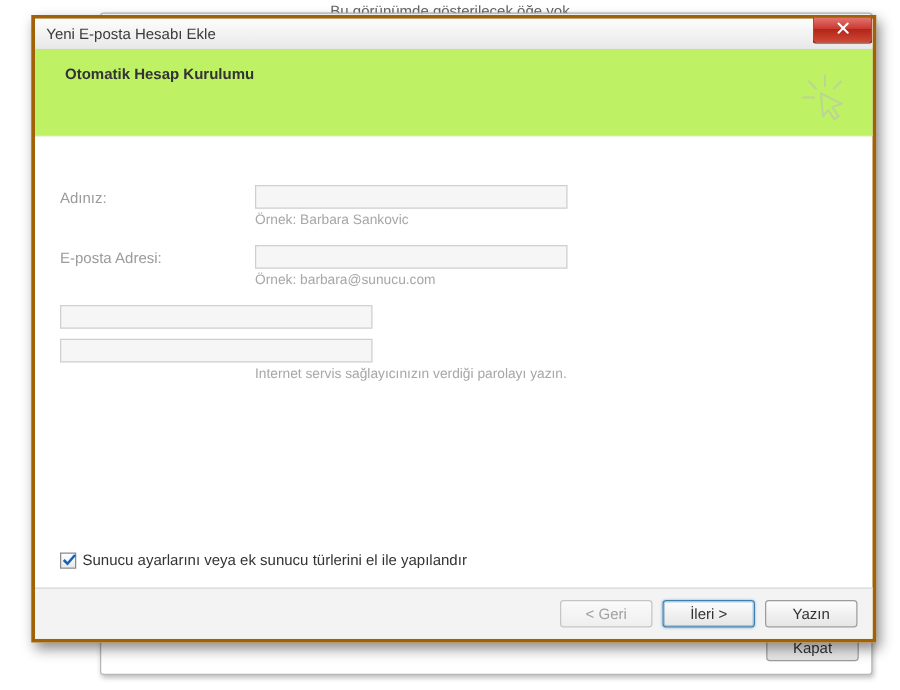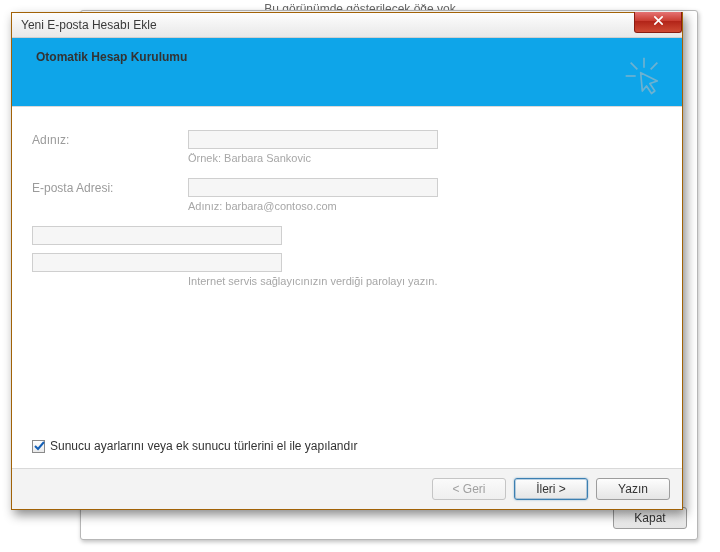--- a/index.html
+++ b/index.html
@@ -41,26 +41,26 @@
   .parent-footer-btn {
     position: absolute;
     right: 10px;
     bottom: 10px;
     width: 74px;
     height: 22px;
   }
 
   .dialog {
     position: absolute;
-    left: 11px;
+    left: 25px;
     top: 12px;
     width: 670px;
     height: 496px;
     background: #fff;
-    border: 1px solid #a16207;
+    border: 3px solid #a16207;
     box-shadow: 3px 5px 10px rgba(0,0,0,0.45);
   }
   .titlebar {
     height: 24px;
     background: linear-gradient(#fdfdfd, #e8e8e8);
     border-bottom: 1px solid #cfcfcf;
     position: relative;
     display: flex;
     align-items: center;
   }
@@ -84,21 +84,21 @@
     align-items: center;
     justify-content: center;
     cursor: pointer;
   }
   .close-btn svg { width: 11px; height: 11px; }
 
   .header-area {
     position: relative;
     height: 68px;
     border-bottom: 1px solid #d9d9d9;
-    background: #0ea5e9;
+    background: #bef264;
   }
   .header-title {
     position: absolute;
     left: 24px;
     top: 12px;
     font-weight: bold;
     font-size: 12px;
     color: #333;
   }
   .header-icon {
@@ -108,21 +108,21 @@
     width: 40px;
     height: 40px;
     opacity: 0.55;
   }
 
   .body-area {
     position: absolute;
     left: 0; right: 0;
     top: 93px;
     bottom: 40px;
-    padding: 24px 20px 10px 20px;
+    padding: 40px 20px 10px 20px;
     border-radius: 21px;
   }
 
   .form-row {
     display: flex;
     align-items: center;
     margin-bottom: 2px;
   }
   .form-label {
     width: 156px;
@@ -252,21 +252,21 @@
       <div class="form-row">
         <div class="form-label">Adınız:</div>
         <input class="text-input" type="text" disabled="" value="" style="">
       </div>
       <div class="hint">Örnek: Barbara Sankovic</div>
 
       <div class="form-row">
         <div class="form-label">E-posta Adresi:</div>
         <input class="text-input" type="text" disabled="" value="" style="">
       </div>
-      <div class="hint">Adınız: barbara@contoso.com</div>
+      <div class="hint">Örnek: barbara@sunucu.com</div>
 
       <div class="form-row">
         <input class="text-input" type="password" disabled="" value="" style="">
       </div>
       <div style="height:6px"></div>
       <div class="form-row">
         <input class="text-input" type="password" disabled="" value="" style="">
       </div>
       <div class="hint last">Internet servis sağlayıcınızın verdiği parolayı yazın.</div>
 

